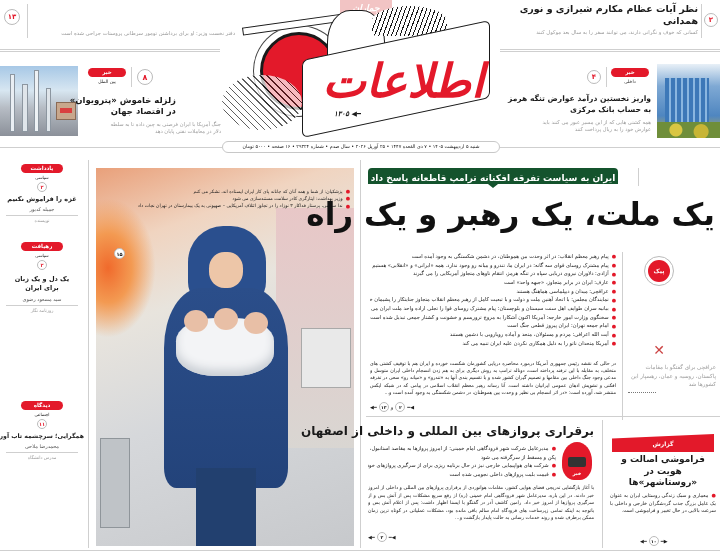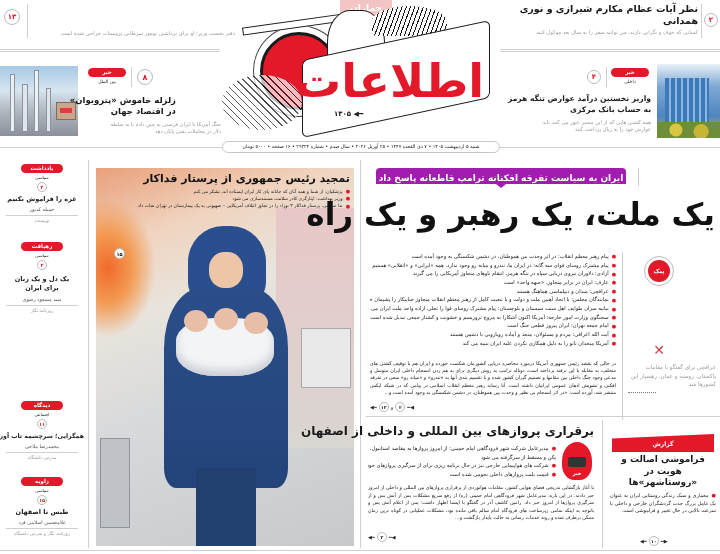--- a/index.html
+++ b/index.html
@@ -72,21 +72,21 @@
   <div class="abs gray" style="left:0;top:57px;width:156px;text-align:right;font-size:5.2px;line-height:7px;">
     <div>همه کشتی هایی که از این مسیر عبور می کنند باید</div>
     <div>عوارض خود را به ریال پرداخت کنند</div>
   </div>
   <div class="abs" style="left:162px;top:2px;width:63px;height:74px;background:linear-gradient(180deg,#e8f0f7 0%,#7fa9d4 30%,#4f86c0 70%,#c9b04a 100%);">
     <div class="abs" style="left:8px;top:14px;width:44px;height:46px;background:repeating-linear-gradient(90deg,#3d78b8 0 4px,#8ab6e0 4px 6px);"></div>
     <div class="abs" style="left:0;top:58px;width:63px;height:16px;background:radial-gradient(circle at 30% 50%,#d9c642 0 6px,transparent 7px),radial-gradient(circle at 70% 60%,#c7b535 0 7px,transparent 8px),#6f8e3a;"></div>
   </div>
 </div>
 
-<div class="abs" style="left:222px;top:0;width:278px;height:138px;">
+<div class="abs" style="left:222px;top:0;width:278px;height:138px;font-style:italic;">
   <div class="abs" style="left:118px;top:0;width:52px;height:16px;background:#f2c4c4;color:#fff;font-size:9px;font-weight:bold;text-align:center;line-height:16px;">جماران</div>
 
   <div class="abs" style="left:38px;top:32px;width:78px;height:78px;border-radius:50%;background:#e3192a;border:3px solid #1a1a1a;box-shadow:0 0 0 6px #fff,0 0 0 7px #444;"></div>
 
   <div class="abs" style="left:20px;top:20px;width:110px;height:8px;background:#fff;border:1.5px solid #1a1a1a;transform:rotate(-8deg);"></div>
 
   <div class="abs" style="left:105px;top:10px;width:58px;height:80px;background:#fff;border:1.5px solid #1a1a1a;border-radius:40% 40% 20% 20%;"></div>
   <div class="abs" style="left:150px;top:6px;width:75px;height:30px;background:repeating-linear-gradient(110deg,#1a1a1a 0 1px,#fff 1px 4px);border-radius:60% 60% 10% 10%;"></div>
   <div class="abs" style="left:0;top:75px;width:80px;height:55px;background:repeating-linear-gradient(45deg,#1a1a1a 0 1px,#fff 1px 5px);border-radius:50%;opacity:.7;"></div>
 
@@ -127,29 +127,20 @@
   <div class="abs" style="left:0;top:237px;width:84px;height:72px;text-align:center;">
     <div class="pill" style="width:42px;margin:4px auto 0;font-size:5.5px;height:9px;line-height:9px;">دیدگاه</div>
     <div style="font-size:4.3px;margin-top:2px;">اجتماعی</div>
     <div class="num-circle" style="width:10px;height:10px;font-size:5px;margin:2px auto 0;">۱۱</div>
     <div style="font-weight:bold;font-size:6.2px;margin-top:3px;white-space:nowrap;">همگرایی؛ سرچشمه تاب آوری</div>
     <div style="font-size:5px;margin-top:4px;color:#555;">محمدرضا ملاحی</div>
     <div class="hr" style="margin:3px 6px 2px;"></div>
     <div class="gray" style="font-size:4.5px;">مدرس دانشگاه</div>
   </div>
 
-  <div class="abs" style="left:0;top:313px;width:84px;height:72px;text-align:center;">
-    <div class="pill" style="width:42px;margin:4px auto 0;font-size:5.5px;height:9px;line-height:9px;">زاویه</div>
-    <div style="font-size:4.3px;margin-top:2px;">سیاسی</div>
-    <div class="num-circle" style="width:10px;height:10px;font-size:5px;margin:2px auto 0;">۱۵</div>
-    <div style="font-weight:bold;font-size:6.5px;margin-top:3px;">طبس تا اصفهان</div>
-    <div style="font-size:5px;margin-top:3px;color:#555;">غلامحسین اسلامی فرد</div>
-    <div class="hr" style="margin:3px 6px 2px;"></div>
-    <div class="gray" style="font-size:4.5px;">روزنامه نگار و مدرس دانشگاه</div>
-  </div>
 </div>
 <div class="abs vline" style="left:88px;top:160px;height:388px;"></div>
 
 <div class="abs" style="left:96px;top:168px;width:258px;height:378px;overflow:hidden;background:linear-gradient(160deg,#e9a07a 0%,#f0d4c0 18%,#e8e4dd 35%,#d6d8db 60%,#c7c9cc 100%);">
 
   <div class="abs" style="left:0;top:30px;width:60px;height:140px;background:radial-gradient(ellipse at 20% 50%,#f06a2c 0%,#f39a52 35%,rgba(240,180,140,0) 70%);"></div>
 
   <div class="abs" style="left:180px;top:40px;width:78px;height:240px;background:linear-gradient(180deg,#e8c7c7,#d9d6d2);"></div>
   <div class="abs" style="left:205px;top:160px;width:50px;height:60px;background:#e9e9e9;border:1px solid #a9a9a9;"></div>
   <div class="abs" style="left:4px;top:270px;width:30px;height:90px;background:#bfc3c7;border:1px solid #8f959a;"></div>
@@ -157,32 +148,31 @@
   <div class="abs" style="left:92px;top:58px;width:78px;height:80px;background:#2a4f8e;border-radius:45% 45% 30% 30%;"></div>
   <div class="abs" style="left:113px;top:84px;width:34px;height:36px;background:#edc6a8;border-radius:45%;"></div>
   <div class="abs" style="left:68px;top:120px;width:124px;height:200px;background:linear-gradient(180deg,#2b4e8a,#23437a);border-radius:30% 30% 10% 10%;"></div>
   <div class="abs" style="left:100px;top:300px;width:60px;height:78px;background:#22406f;"></div>
 
   <div class="abs" style="left:80px;top:150px;width:98px;height:58px;background:#f3f4f6;border-radius:40%;box-shadow:inset 0 -6px 10px #c9ced4;"></div>
   <div class="abs" style="left:88px;top:142px;width:24px;height:22px;background:#e8bfa6;border-radius:50%;"></div>
   <div class="abs" style="left:118px;top:140px;width:24px;height:22px;background:#e8bfa6;border-radius:50%;"></div>
   <div class="abs" style="left:148px;top:144px;width:24px;height:22px;background:#e8bfa6;border-radius:50%;"></div>
 
-  <div class="abs" style="right:4px;top:4px;font-size:11px;font-weight:bold;white-space:nowrap;color:#111;">تمجید رئیس جمهوری از پرستار فداکار</div>
   <ul class="abs bullets" style="right:4px;top:20px;width:250px;text-align:right;">
     <li class="bullet" style="font-size:4.6px;line-height:7px;">پزشکیان: از شما و همه آنان که جانانه پای کار ایران ایستاده اند، تشکر می کنم</li>
     <li class="bullet" style="font-size:4.6px;line-height:7px;">وزیر بهداشت: ایثارگری کادر سلامت مستندسازی می شود</li>
     <li class="bullet" style="font-size:4.6px;line-height:7px;">ندا سلیمی، پرستار فداکار ۳ نوزاد را در تجاوز ائتلاف آمریکایی – صهیونی به یک بیمارستان در تهران نجات داد</li>
   </ul>
   <div class="abs num-circle" style="left:18px;top:80px;width:11px;height:11px;font-size:5px;color:#111;">۱۵</div>
 </div>
 <div class="abs vline" style="left:360px;top:160px;height:388px;"></div>
 
 <div class="abs" style="left:366px;top:160px;width:354px;height:232px;">
-  <div class="abs" style="left:10px;top:8px;width:250px;height:20px;background:#a21caf;color:#fff;border-radius:4px;font-weight:bold;font-size:9px;line-height:20px;text-align:center;clip-path:polygon(0 0,100% 0,100% 80%,52% 80%,50% 100%,48% 80%,0 80%);">ایران به سیاست تفرقه افکنانه ترامپ قاطعانه پاسخ داد</div>
+  <div class="abs" style="left:2px;top:8px;width:250px;height:20px;background:#14532d;color:#fff;border-radius:4px;font-weight:bold;font-size:9px;line-height:20px;text-align:center;clip-path:polygon(0 0,100% 0,100% 80%,52% 80%,50% 100%,48% 80%,0 80%);">ایران به سیاست تفرقه افکنانه ترامپ قاطعانه پاسخ داد</div>
   <div class="abs vline" style="left:272px;top:8px;height:18px;"></div>
   <div class="abs" style="left:4px;top:30px;width:345px;text-align:center;font-weight:bold;font-size:31px;line-height:48px;white-space:nowrap;color:#111;letter-spacing:-0.5px;">یک ملت، یک رهبر و یک راه</div>
 
   <ul class="abs bullets" style="left:4px;top:92px;width:246px;text-align:right;">
     <li class="bullet">پیام رهبر معظم انقلاب: در اثر وحدت بین هموطنان، در دشمن شکستگی به وجود آمده است</li>
     <li class="bullet">پیام مشترک روسای قوای سه گانه: در ایران ما، تندرو و میانه رو وجود ندارد. همه «ایرانی» و «انقلابی» هستیم</li>
     <li class="bullet">آزادی: دلاوران نیروی دریایی سپاه در تنگه هرمز، انتقام ناوهای متجاوز آمریکایی را می گیرند</li>
     <li class="bullet">عارف: ایران در برابر متجاوز، «جبهه واحد» است</li>
     <li class="bullet">عراقچی: میدان و دیپلماسی هماهنگ هستند</li>
     <li class="bullet">نمایندگان مجلس: با اتحاد آهنین ملت و دولت و با تبعیت کامل از رهبر معظم انقلاب متجاوز جنایتکار را پشیمان خواهیم کرد</li>

